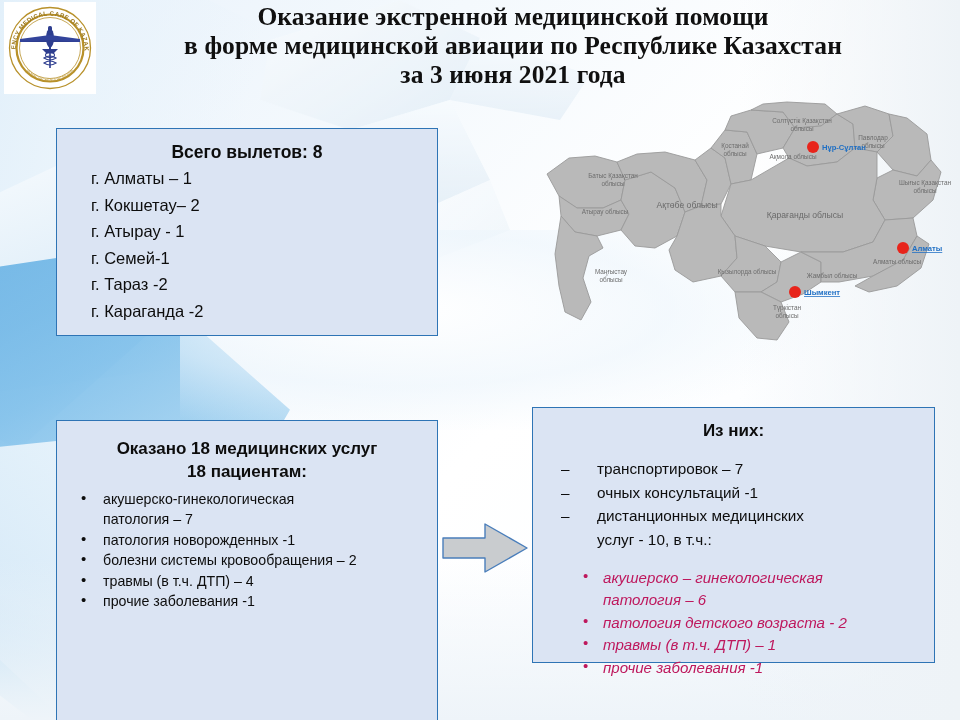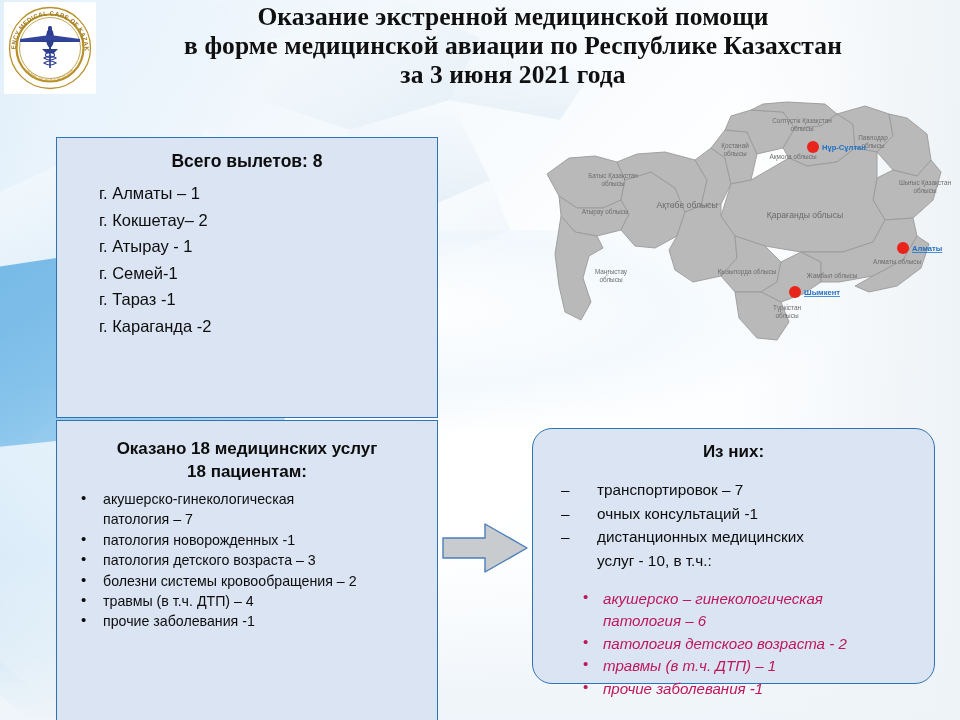--- a/index.html
+++ b/index.html
@@ -87,24 +87,24 @@
     box-sizing:border-box;
     z-index:5;
   }
   .box-hd{
     text-align:center;
     font-weight:bold;
     color:#0d0d0d;
   }
 
   
-  #box-flights{left:56px;top:137px;width:382px;height:281px;}
+  #box-flights{left:56px;top:128px;width:382px;height:208px;}
   #box-flights .box-hd{font-size:17.5px;margin:13px 0 2px;}
   #box-flights .city-list{
-    list-style:none;margin:8px;padding:0 0 0 34px;
+    list-style:none;margin:0;padding:0 0 0 34px;
   }
   #box-flights .city-list li{
     font-size:16.5px;line-height:26.5px;color:#0d0d0d;white-space:nowrap;
   }
 
   
   #box-services{left:56px;top:420px;width:382px;height:334px;}
   #box-services .box-hd{font-size:17px;margin:16px 10px 0;line-height:23px;}
   #box-services .bul{
     list-style:none;margin:6px 0 0;padding:0;
@@ -114,21 +114,21 @@
     font-size:14.2px;line-height:20.4px;color:#0d0d0d;
     padding:0 6px 0 46px;
   }
   #box-services .bul li::before{
     content:"\2022";position:absolute;left:24px;top:-1px;font-size:15px;color:#0d0d0d;
   }
   #box-services .bul li.cont::before{content:"";}
   #box-services .bul li.cont{padding-left:46px;}
 
   
-  #box-breakdown{left:532px;top:428px;width:403px;height:256px;border-radius:20px;}
+  #box-breakdown{left:532px;top:407px;width:403px;height:256px;}
   #box-breakdown .box-hd{font-size:17px;margin:13px 0 1px;}
   #box-breakdown .dash{
     list-style:none;margin:16px;padding:0;
   }
   #box-breakdown .dash > li{
     position:relative;
     font-size:15.3px;line-height:23.5px;color:#0d0d0d;
     padding:0 6px 0 48px;
   }
   #box-breakdown .dash > li::before{
@@ -303,35 +303,34 @@
     </svg>
   </div>
 
   <div class="box" id="box-flights">
     <div class="box-hd">Всего вылетов: 8</div>
     <ul class="city-list">
       <li>г. Алматы – 1</li>
       <li>г. Кокшетау– 2</li>
       <li>г. Атырау - 1</li>
       <li>г. Семей-1</li>
-      <li>г. Тараз -1</li>
+      <li>г. Тараз -2</li>
       <li>г. Караганда -2</li>
     </ul>
   </div>
 
   <div class="box" id="box-services">
     <div class="box-hd">
       <div>Оказано 18 медицинских  услуг</div>
       <div>18 пациентам:</div>
     </div>
     <ul class="bul">
       <li>акушерско-гинекологическая</li>
       <li class="cont">патология – 7</li>
       <li>патология новорожденных -1</li>
-      <li>патология детского возраста – 3</li>
       <li>болезни системы кровообращения – 2</li>
       <li>травмы (в т.ч. ДТП) – 4</li>
       <li>прочие заболевания -1</li>
     </ul>
   </div>
 
   <svg class="arrow" viewBox="0 0 92 60">
     <polygon points="4,20 46,20 46,6 88,30 46,54 46,40 4,40" fill="#c9cccf" stroke="#4a7ebb" stroke-width="1.4" stroke-linejoin="round"></polygon>
   </svg>
 

